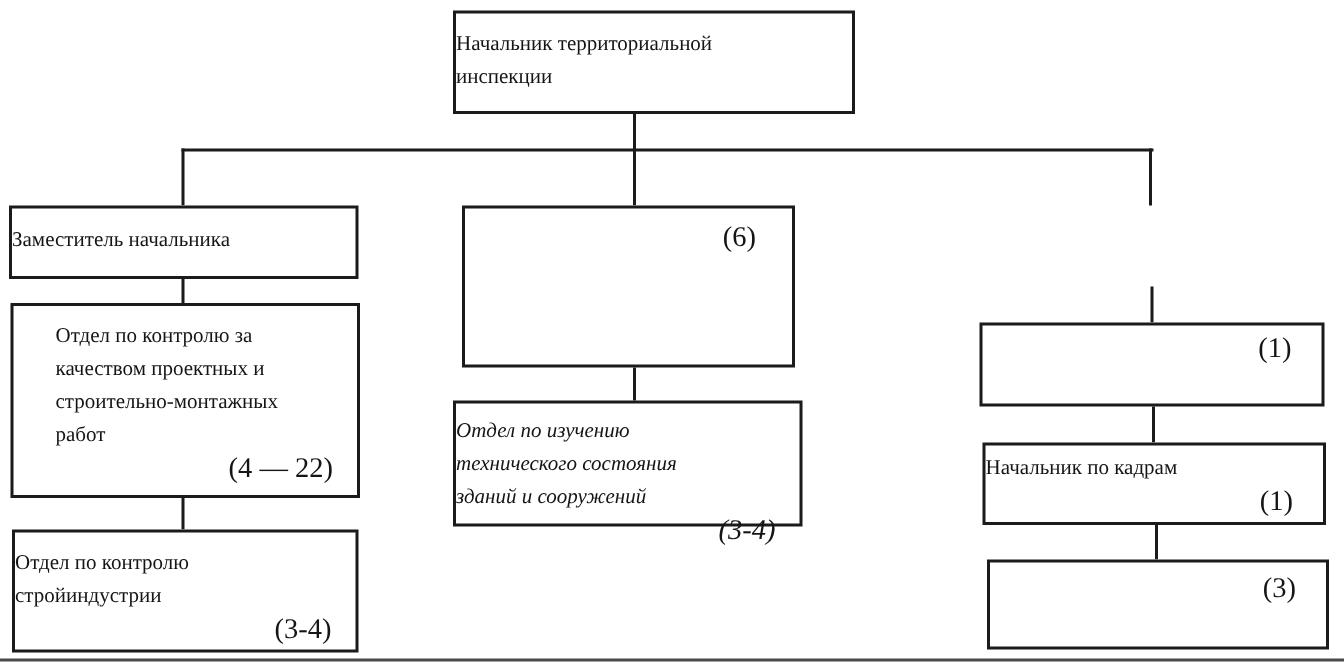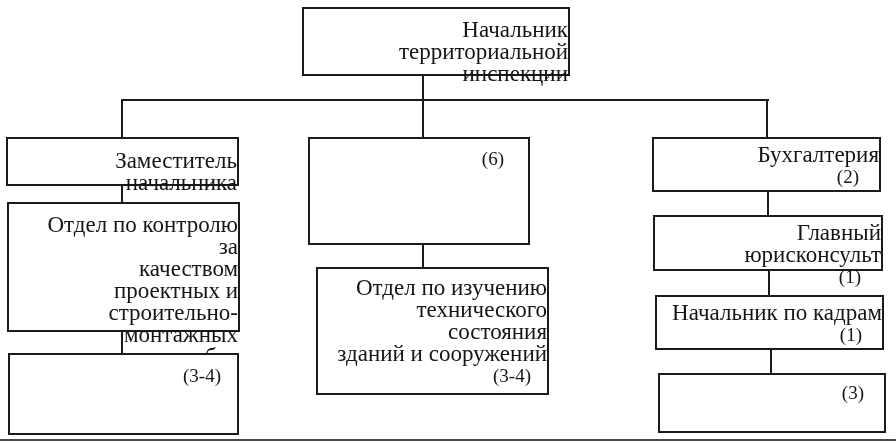--- a/index.html
+++ b/index.html
@@ -17,22 +17,22 @@
     color: #151515;
   }
   .box {
     position: absolute;
     border: 2px solid #1b1b1b;
     background: #ffffff;
     box-sizing: border-box;
   }
   .box-title {
     white-space: pre-line;
-    text-align: right;
-    font-size: 23px;
+    text-align: left;
+    font-size: 14px;
     line-height: 22px;
   }
   .box-count {
     text-align: right;
     font-size: 19px;
     line-height: 22px;
     padding-right: 16px;
   }
   .line {
     position: absolute;
@@ -77,41 +77,38 @@
 
   <div class="box" style="left:7px; top:202px; width:233px; height:130px; padding-top:10px;padding-left:28px;">
     <div class="box-title">Отдел по контролю за
 качеством проектных и
 строительно-монтажных
 работ</div>
     <div class="box-count">(4 — 22)</div>
   </div>
 
   <div class="box" style="left:8px; top:353px; width:231px; height:82px; padding-top:10px;">
+    <div class="box-title">Отдел по контролю
+стройиндустрии</div>
     <div class="box-count">(3-4)</div>
   </div>
 
   <div class="box" style="left:308px; top:137px; width:222px; height:108px; padding-top:9px;">
     <div class="box-count" style="padding-right:24px;">(6)</div>
   </div>
 
-  <div class="box" style="left:316px; top:267px; width:233px; height:128px; padding-top:8px;">
+  <div class="box" style="left:302px; top:267px; width:233px; height:84px; padding-top:8px;font-style:italic;">
     <div class="box-title">Отдел по изучению
 технического состояния
 зданий и сооружений</div>
     <div class="box-count">(3-4)</div>
   </div>
 
-  <div class="box" style="left:652px; top:137px; width:229px; height:55px; padding-top:5px;">
-    <div class="box-title">Бухгалтерия</div>
-    <div class="box-count" style="padding-right:20px;">(2)</div>
-  </div>
 
   <div class="box" style="left:653px; top:215px; width:230px; height:56px; padding-top:5px;">
-    <div class="box-title">Главный юрисконсульт</div>
     <div class="box-count" style="padding-right:20px;">(1)</div>
   </div>
 
   <div class="box" style="left:655px; top:295px; width:229px; height:55px; padding-top:5px;">
     <div class="box-title">Начальник по кадрам</div>
     <div class="box-count" style="padding-right:20px;">(1)</div>
   </div>
 
   <div class="box" style="left:658px; top:373px; width:228px; height:60px; padding-top:7px;">
     <div class="box-count" style="padding-right:20px;">(3)</div>

